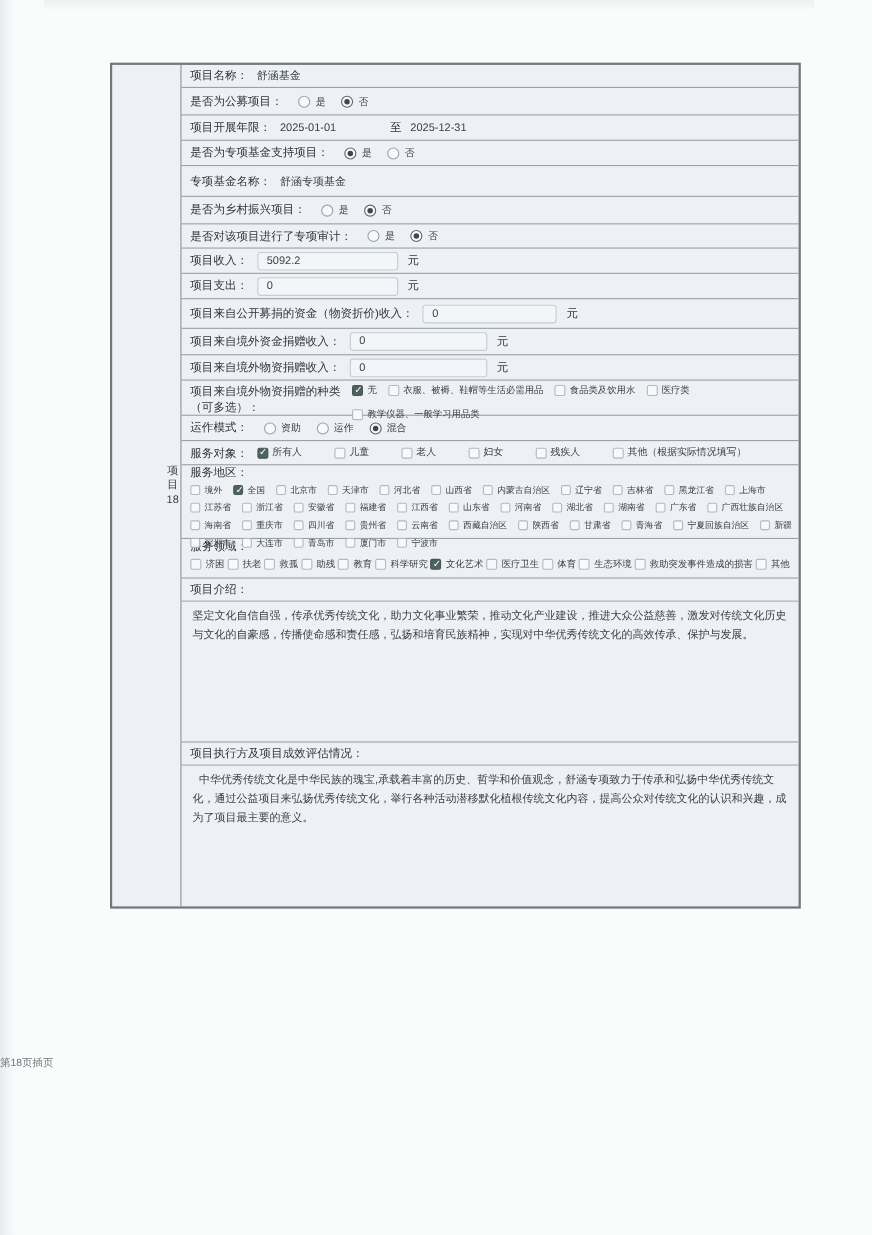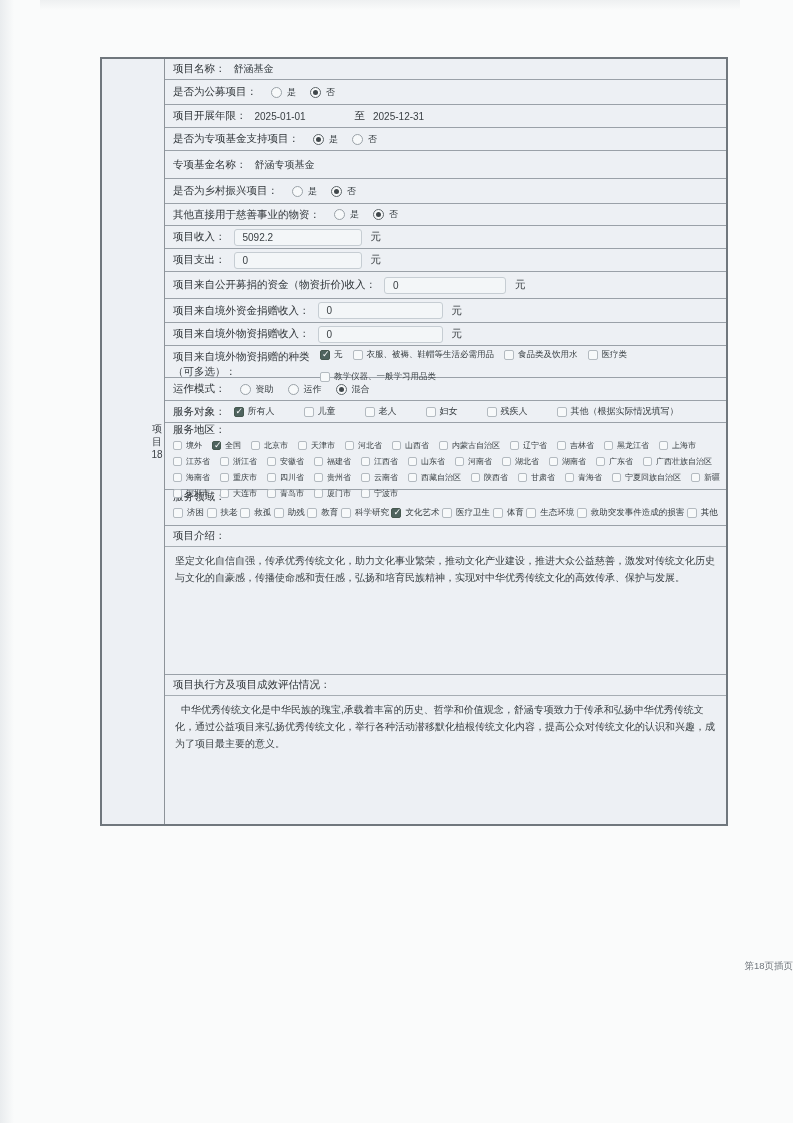--- a/index.html
+++ b/index.html
@@ -95,21 +95,21 @@
   .subhead{
     display:block;border-bottom:1px solid #a6adb3;padding:3px 8px;font-size:10.5px;
   }
   .para{
     padding:5px 10px 0 10px;font-size:10px;line-height:1.7;color:#3a4044;
     white-space:normal;
   }
   .para.indent{text-indent:6px;}
 
   .footer{
-    position:absolute;left:0;top:960px;width:793px;text-align:right;
+    position:absolute;left:0;top:960px;width:793px;text-align:left;
     font-size:9.5px;color:#707必678;color:#70767c;
   }
 </style>
 </head>
 <body>
 
 <div class="scan-edge"></div>
 <div class="scan-top"></div>
 
 <div class="sheet">
@@ -165,21 +165,21 @@
         <span class="radio"></span>
         <span class="rl">是</span>
       </span>
       <span class="ri">
         <span class="radio on"></span>
         <span class="rl">否</span>
       </span>
     </div>
 
     <div class="row" style="height:22px">
-      <span class="lbl">其他直接用于慈善事业的物资：</span>
+      <span class="lbl">是否对该项目进行了专项审计：</span>
       <span class="ri">
         <span class="radio"></span>
         <span class="rl">是</span>
       </span>
       <span class="ri">
         <span class="radio on"></span>
         <span class="rl">否</span>
       </span>
     </div>
 

